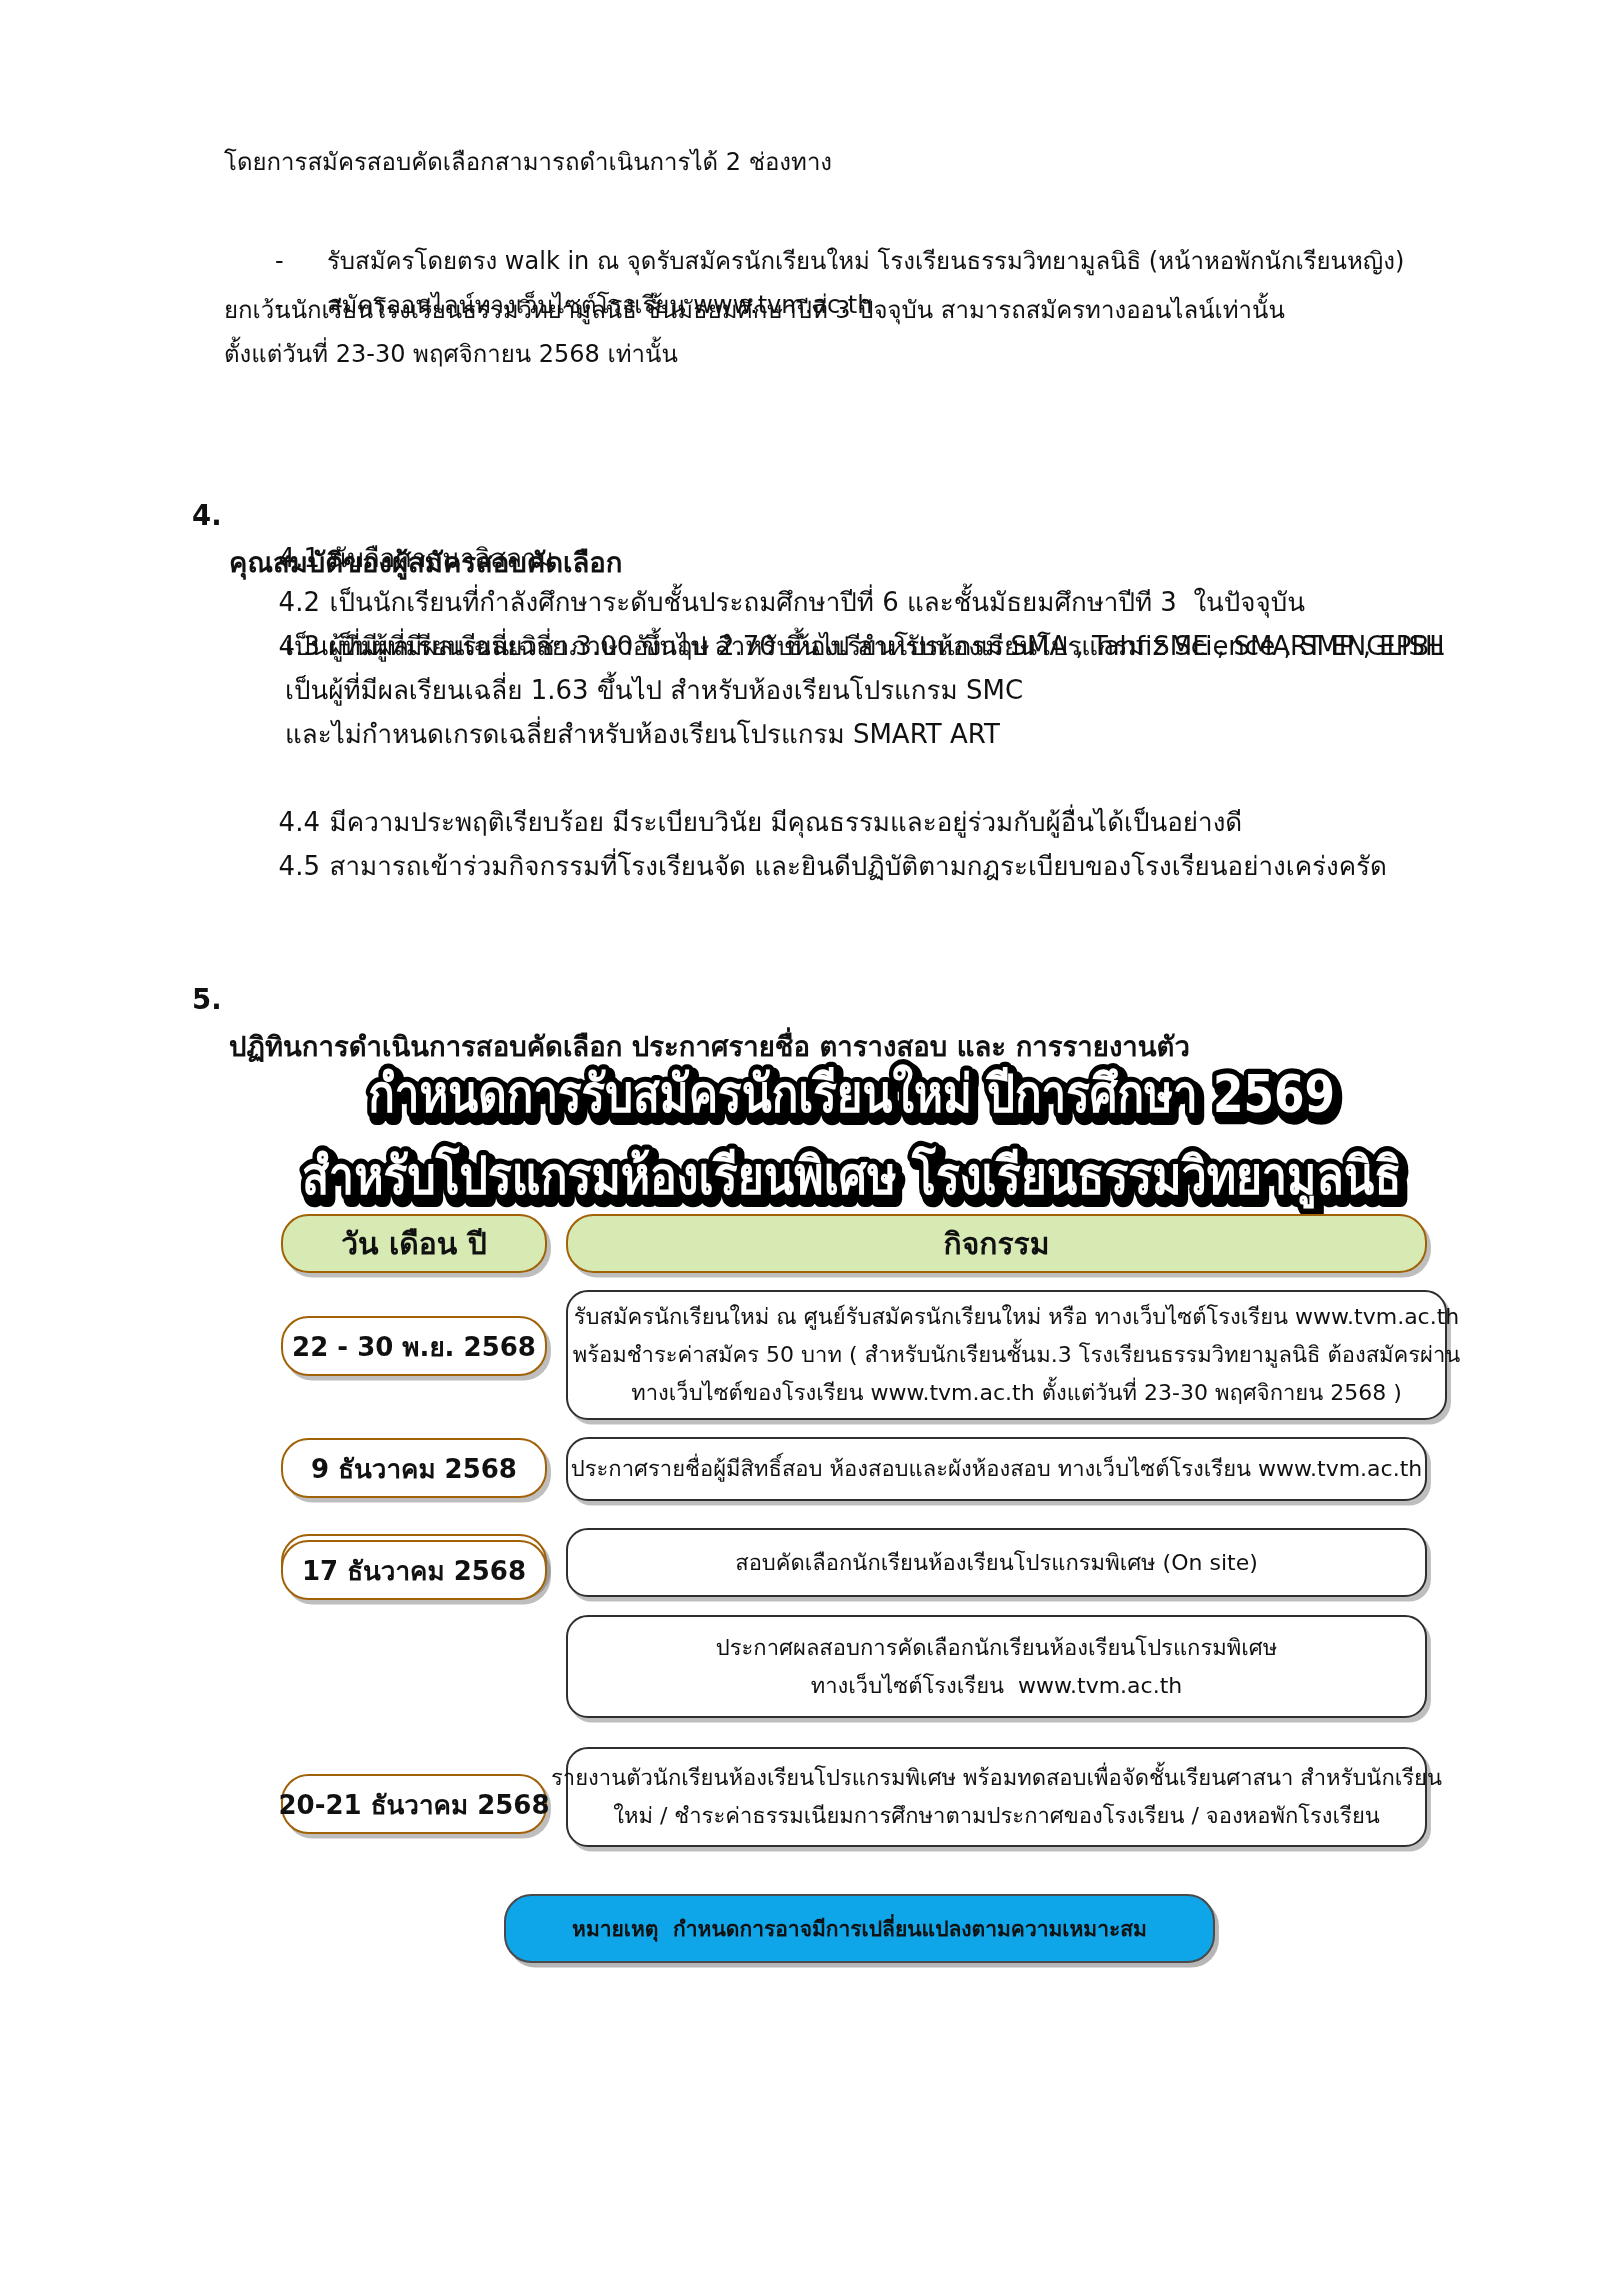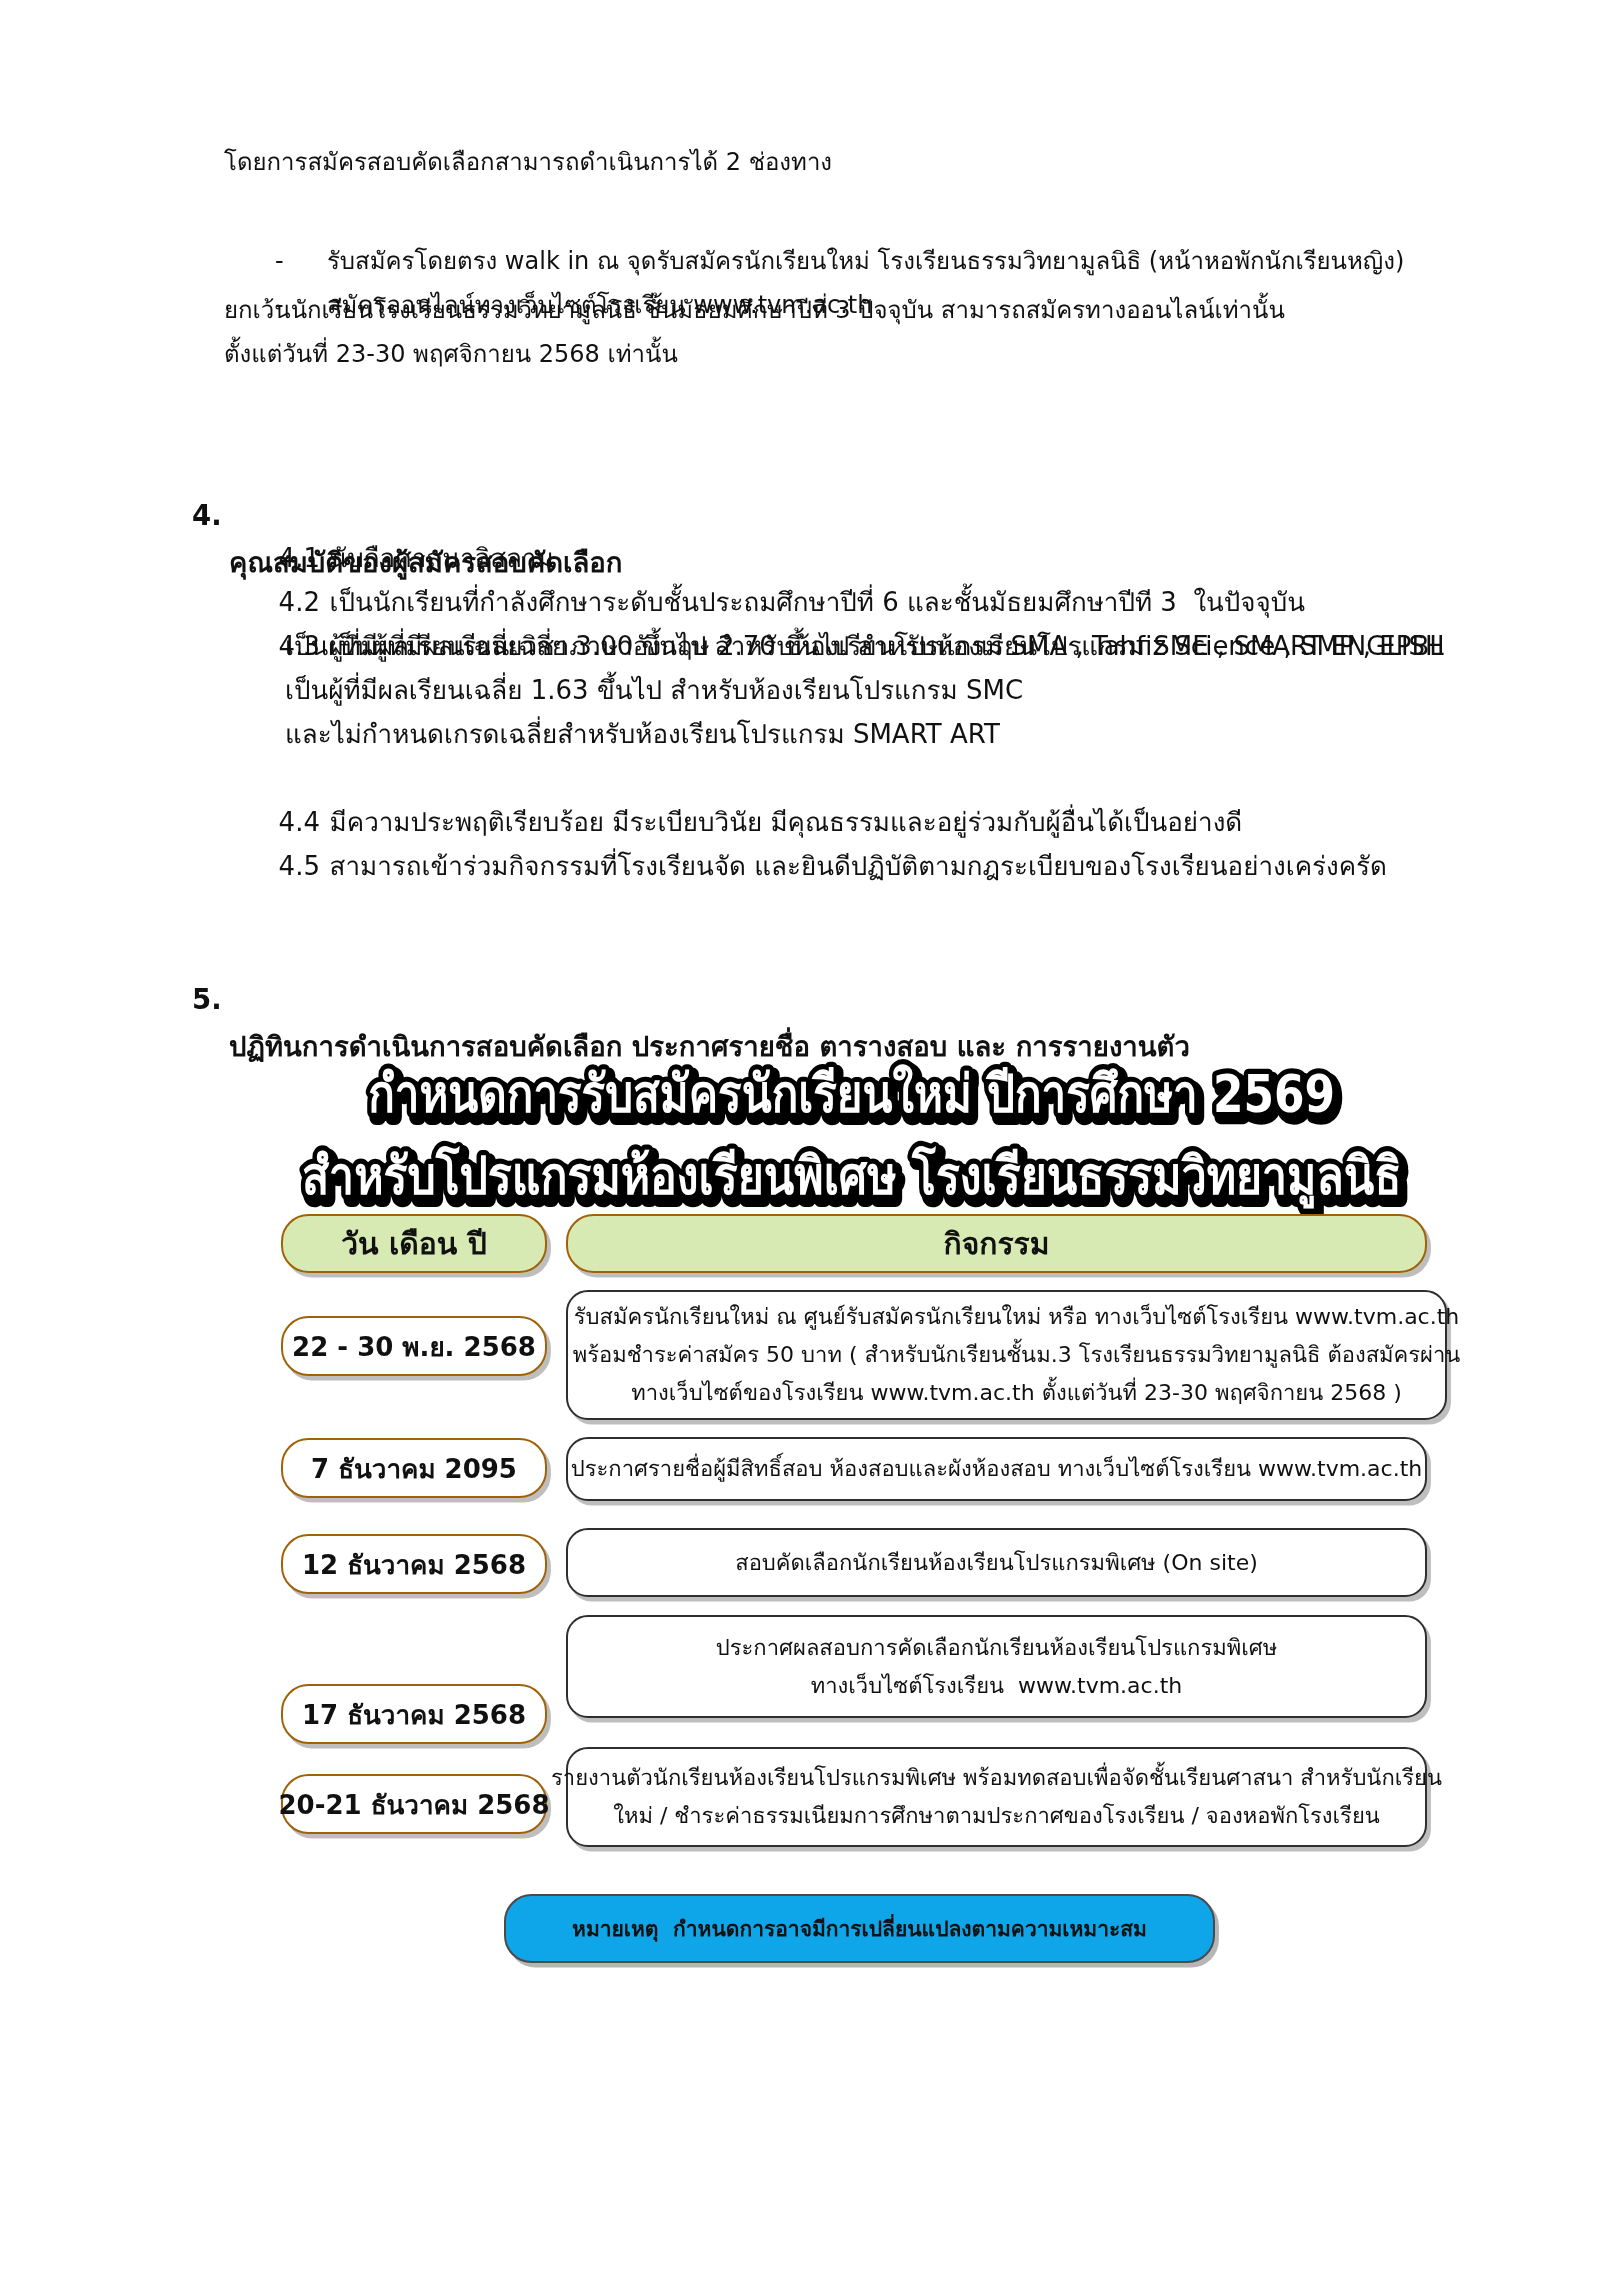--- a/index.html
+++ b/index.html
@@ -107,31 +107,31 @@
   <div class="pill green" style="left:281px;top:1214px;width:262px;height:55px;">วัน เดือน ปี</div>
   <div class="pill green" style="left:566px;top:1214px;width:857px;height:55px;">กิจกรรม</div>
 
   <div class="pill" style="left:281px;top:1316px;width:262px;height:56px;">22 - 30 พ.ย. 2568</div>
   <div class="activity-box" style="left:566px;top:1290px;width:857px;height:126px;padding-left:20px;">
     <div class="aline">รับสมัครนักเรียนใหม่ ณ ศูนย์รับสมัครนักเรียนใหม่ หรือ ทางเว็บไซต์โรงเรียน www.tvm.ac.th</div>
     <div class="aline">พร้อมชำระค่าสมัคร 50 บาท ( สำหรับนักเรียนชั้นม.3 โรงเรียนธรรมวิทยามูลนิธิ ต้องสมัครผ่าน</div>
     <div class="aline">ทางเว็บไซต์ของโรงเรียน www.tvm.ac.th ตั้งแต่วันที่ 23-30 พฤศจิกายน 2568 )</div>
   </div>
 
-  <div class="pill" style="left:281px;top:1438px;width:262px;height:56px;">7 ธันวาคม 2095</div>
+  <div class="pill" style="left:281px;top:1438px;width:262px;height:56px;">9 ธันวาคม 2568</div>
   <div class="activity-box" style="left:566px;top:1437px;width:857px;height:60px;">
     <div class="aline">ประกาศรายชื่อผู้มีสิทธิ์สอบ ห้องสอบและผังห้องสอบ ทางเว็บไซต์โรงเรียน www.tvm.ac.th</div>
   </div>
 
   <div class="pill" style="left:281px;top:1534px;width:262px;height:56px;">12 ธันวาคม 2568</div>
   <div class="activity-box" style="left:566px;top:1528px;width:857px;height:65px;">
     <div class="aline">สอบคัดเลือกนักเรียนห้องเรียนโปรแกรมพิเศษ (On site)</div>
   </div>
 
-  <div class="pill" style="left:281px;top:1684px;width:262px;height:56px;">17 ธันวาคม 2568</div>
+  <div class="pill" style="left:281px;top:1540px;width:262px;height:56px;">17 ธันวาคม 2568</div>
   <div class="activity-box" style="left:566px;top:1615px;width:857px;height:99px;">
     <div class="aline">ประกาศผลสอบการคัดเลือกนักเรียนห้องเรียนโปรแกรมพิเศษ</div>
     <div class="aline">ทางเว็บไซต์โรงเรียน  www.tvm.ac.th</div>
   </div>
 
   <div class="pill" style="left:281px;top:1774px;width:262px;height:56px;">20-21 ธันวาคม 2568</div>
   <div class="activity-box" style="left:566px;top:1747px;width:857px;height:96px;">
     <div class="aline">รายงานตัวนักเรียนห้องเรียนโปรแกรมพิเศษ พร้อมทดสอบเพื่อจัดชั้นเรียนศาสนา สำหรับนักเรียน</div>
     <div class="aline">ใหม่ / ชำระค่าธรรมเนียมการศึกษาตามประกาศของโรงเรียน / จองหอพักโรงเรียน</div>
   </div>

